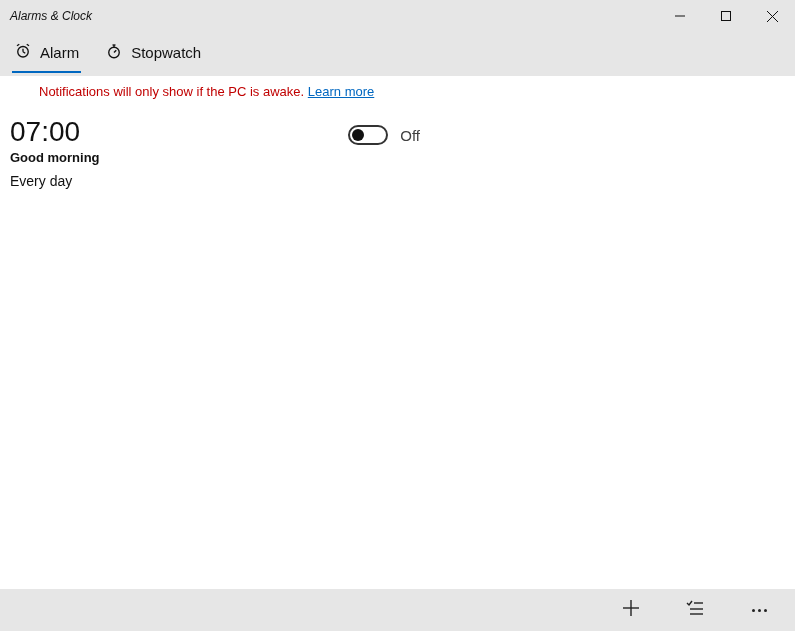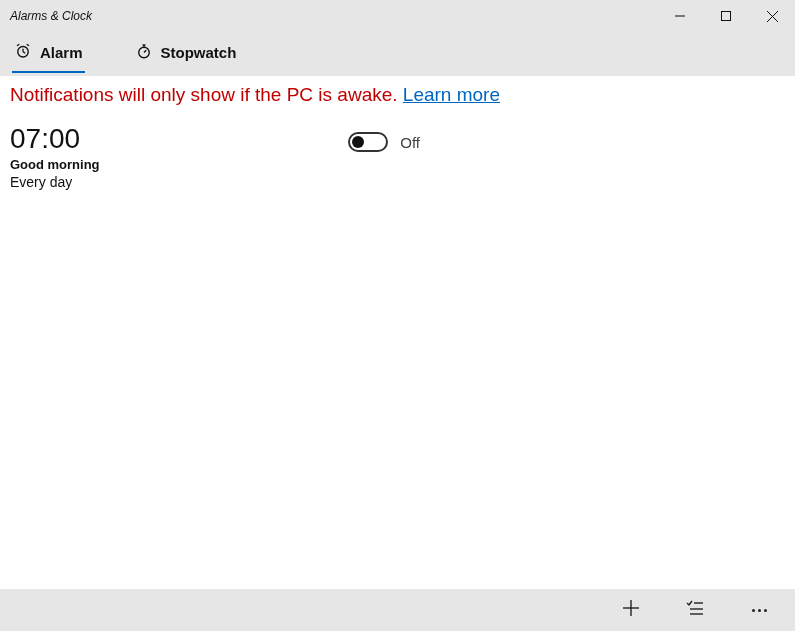--- a/index.html
+++ b/index.html
@@ -31,24 +31,23 @@
   }
   .win-btn svg { display: block; }
 
   
   .tabbar {
     height: 44px;
     background: #e6e6e6;
     display: flex;
     align-items: center;
     padding-left: 12px;
-    gap: 48px;
+    gap: 22px;
     font-size: 15px;
     color: #111;
-    font-weight: bold;
   }
   .tab {
     display: flex;
     align-items: center;
     gap: 8px;
     padding: 6px 2px 10px 2px;
     cursor: default;
     position: relative;
   }
   .tab.active::after {
@@ -57,41 +56,42 @@
     left: 0; right: 0; bottom: 0;
     height: 2px;
     background: #0067c0;
   }
   .tab-icon svg { width: 18px; height: 18px; }
   .tab-label { }
 
   
   .notif {
     padding: 8px 10px 6px 10px;
-    font-size: 19px;
+    font-size: 13px;
     color: #c00000;
+    margin-left: 29px;
   }
   .notif a { color: #0067c0; text-decoration: underline; cursor: pointer; }
 
   
   .content {
     flex: 1;
     background: #ffffff;
     padding: 4px 10px;
   }
   .alarm-item {
     display: flex;
     align-items: flex-start;
     justify-content: space-between;
     max-width: 410px;
   }
   .alarm-left { }
   .alarm-time { font-size: 28px; font-weight: 400; color: #111; line-height: 1.1; margin-top: 8px; }
   .alarm-name { font-size: 13px; font-weight: 600; color: #111; margin-top: 2px; }
-  .alarm-repeat { font-size: 14px; color: #111; margin-top: 2px; }
+  .alarm-repeat { font-size: 14px; color: #111; margin-top: 8px; }
   .alarm-right {
     display: flex;
     align-items: center;
     gap: 12px;
     padding-top: 16px;
   }
   .toggle {
     width: 40px;
     height: 20px;
     border: 2px solid #333;

